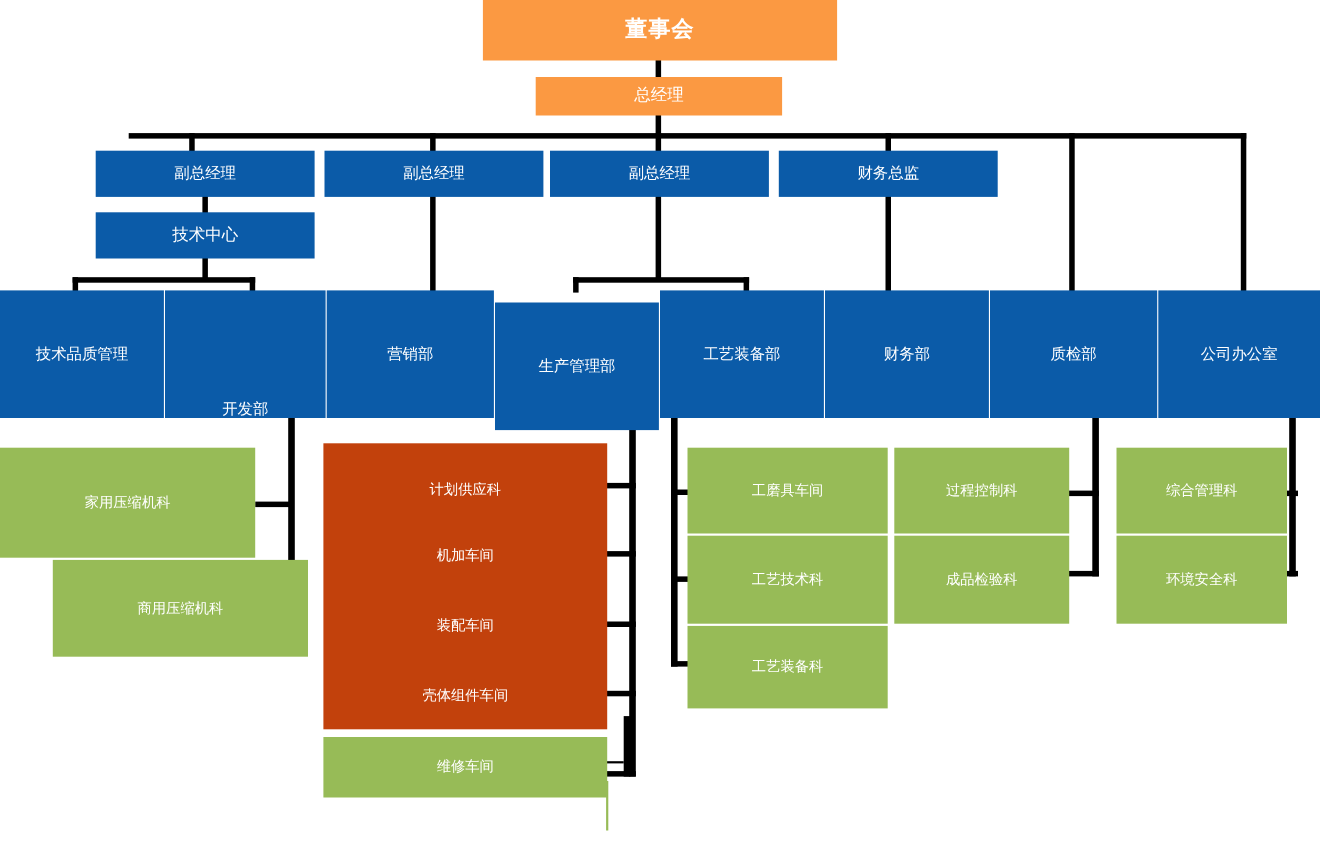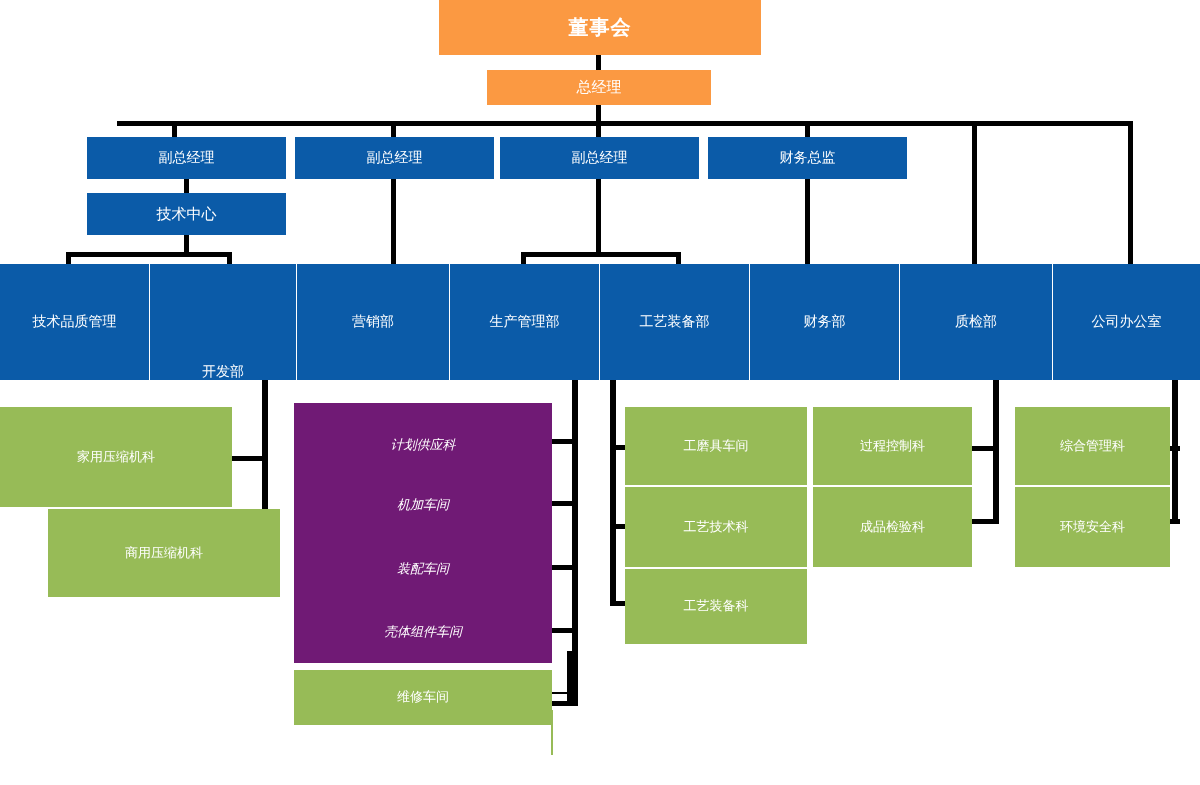--- a/index.html
+++ b/index.html
@@ -9,21 +9,21 @@
         color:#ffffff;text-align:center;line-height:1.25;}
   .orange{background:#fb9942;}
   .blue{background:#0b5ba8;}
   .green{background:#97bb57;}
   .title-board{font-size:20px;font-weight:bold;letter-spacing:1px;}
   .t15{font-size:15px;}
   .t14{font-size:14px;}
   .t13{font-size:13px;}
   .conn{position:absolute;background:#000000;}
   .conn-green{position:absolute;background:#97bb57;}
-  .stack{position:absolute;box-sizing:border-box;background:#701a75;font-style:italic;}
+  .stack{position:absolute;box-sizing:border-box;background:#c2410c;}
   .stack .lbl{position:absolute;left:0;right:0;text-align:center;color:#ffffff;font-size:13px;}
 </style>
 </head>
 <body>
 
 <div id="chart">
 
   <div class="conn" style="left:596px;top:54px;width:5px;height:16px;"></div>
 
   <div class="conn" style="left:596px;top:104px;width:5px;height:20px;"></div>
@@ -107,21 +107,21 @@
 
   <div class="node blue t15" style="left:87px;top:193px;width:199px;height:42px;">
     <span>技术中心</span>
   </div>
   <div class="node blue t14" style="left:150px;top:264px;width:146px;height:116px;align-items:flex-end;">
     <span>开发部</span>
   </div>
   <div class="node blue t14" style="left:297px;top:264px;width:152px;height:116px;">
     <span>营销部</span>
   </div>
-  <div class="node blue t14" style="left:450px;top:264px;width:149px;height:116px;">
+  <div class="node blue t14" style="left:450px;top:275px;width:149px;height:116px;">
     <span>生产管理部</span>
   </div>
   <div class="node blue t14" style="left:600px;top:264px;width:149px;height:116px;">
     <span>工艺装备部</span>
   </div>
   <div class="node blue t14" style="left:750px;top:264px;width:149px;height:116px;align-items:center;">
     <span>财务部</span>
   </div>
   <div class="node blue t14" style="left:900px;top:264px;width:152px;height:116px;">
     <span>质检部</span>

